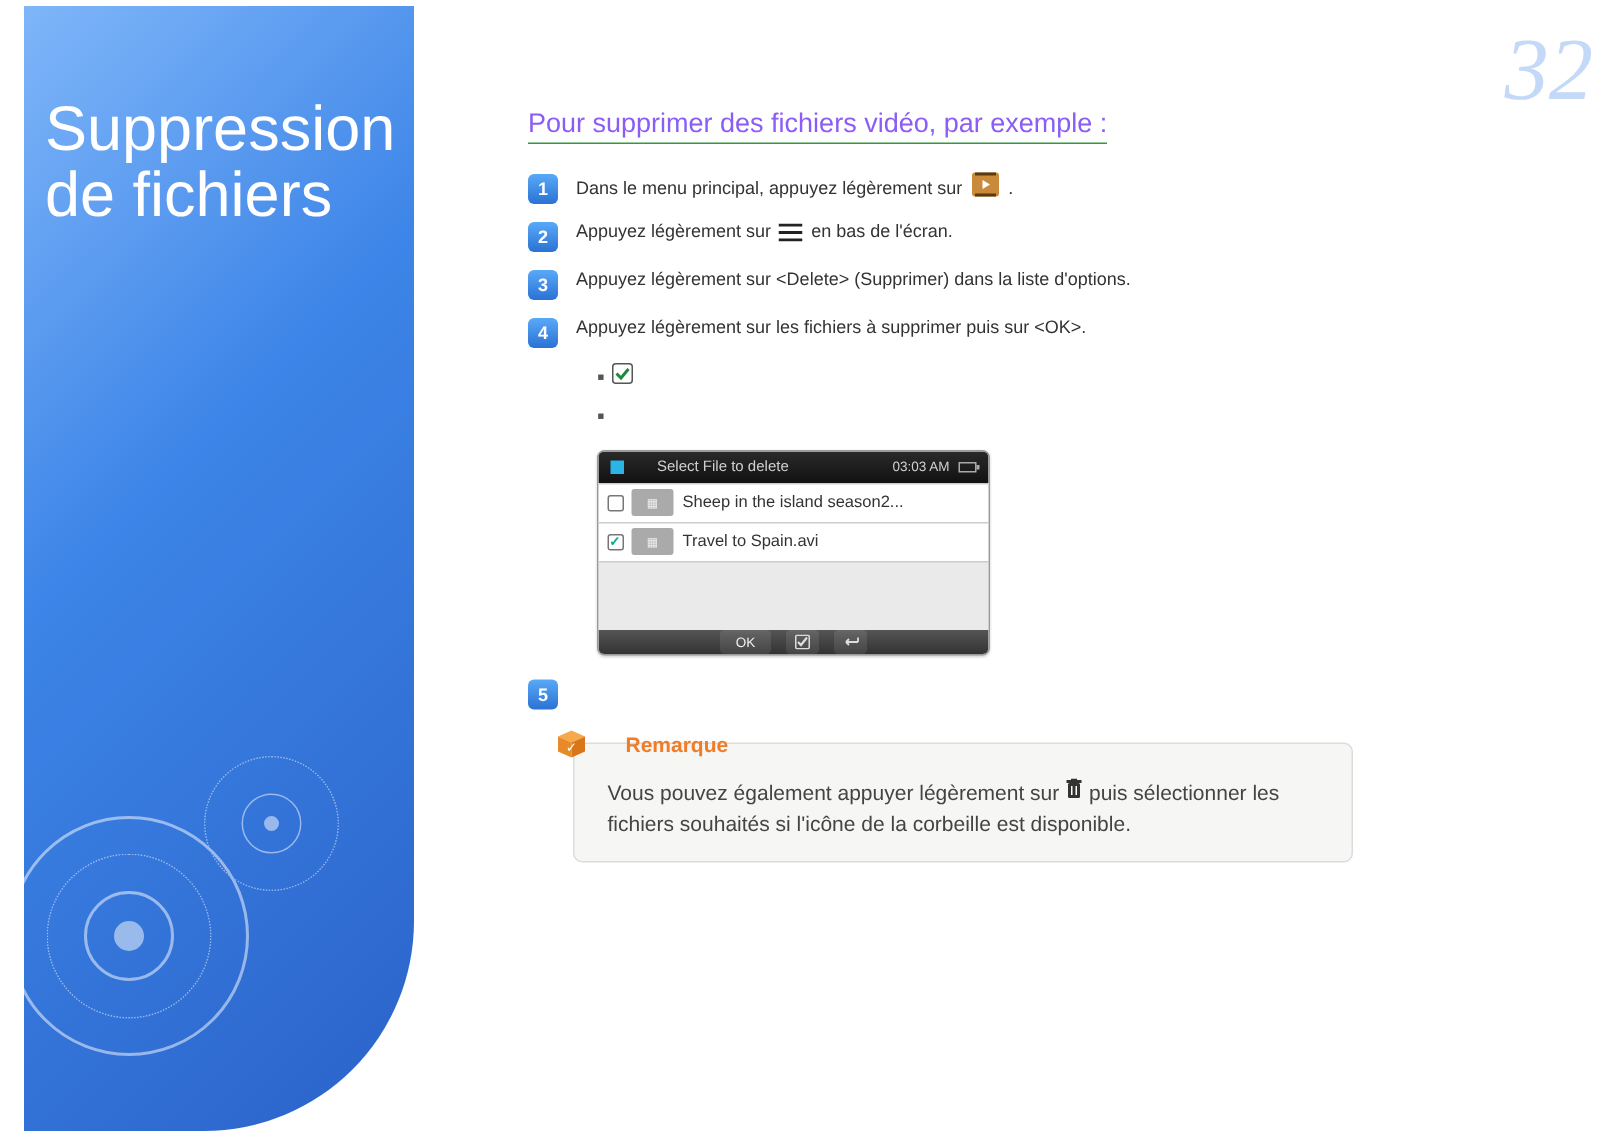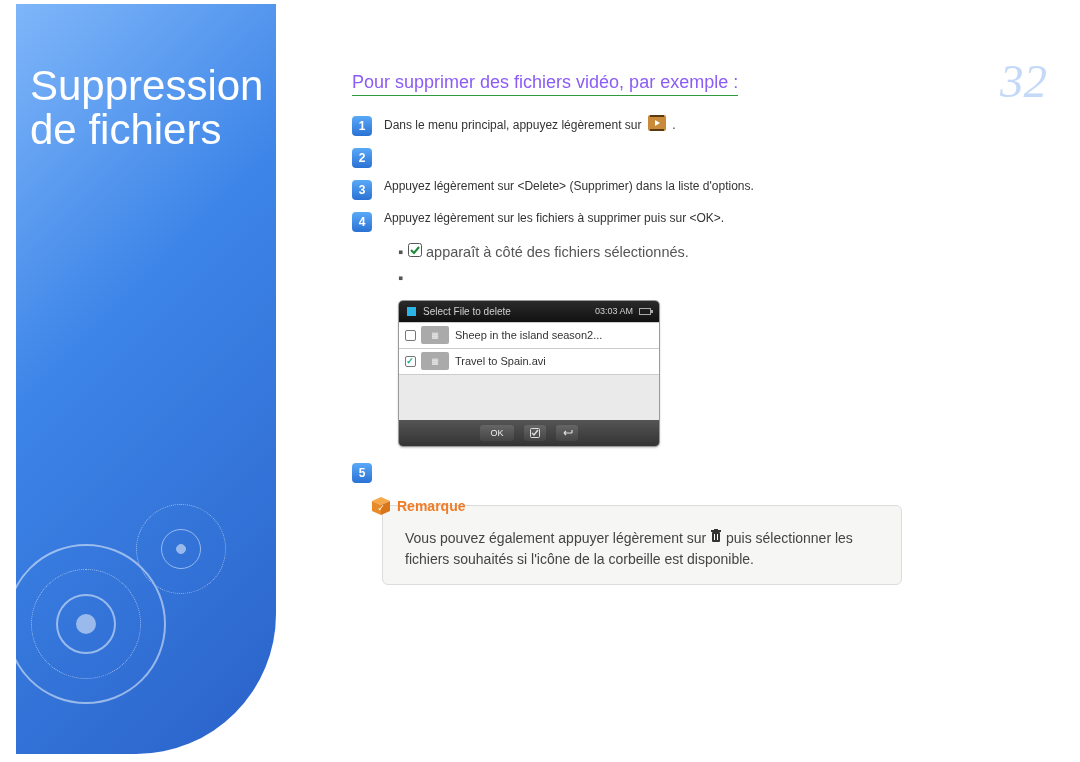--- a/index.html
+++ b/index.html
@@ -1,18 +1,18 @@
 <!DOCTYPE html>
 <html><head>
 <meta charset="utf-8">
 <style>
   * { box-sizing: border-box; margin: 0; padding: 0; }
   html, body { width: 1080px; height: 762px; font-family: Arial, Helvetica, sans-serif; background: #fff; overflow: hidden; }
   .page { position: relative; width: 1080px; height: 762px; }
-  .page-num { position: absolute; top: 12px; right: 33px; font-size: 47px; color: #c3d9f7; font-family: Georgia, 'Times New Roman', serif; font-style: italic; margin-top: 42px; }
+  .page-num { position: absolute; top: 12px; right: 18px; font-size: 59px; color: #c3d9f7; font-family: Georgia, 'Times New Roman', serif; font-style: italic; }
   .sidebar {
     position: absolute; left: 16px; top: 4px; width: 260px; height: 750px;
     background: linear-gradient(135deg, #7fb6f9 0%, #3d85e8 40%, #2a62c9 100%);
     border-radius: 0 0 140px 0;
     padding: 60px 24px 0 14px;
     overflow: hidden;
   }
   .sidebar h1 { font-family: Liberation Sans, sans-serif; font-weight: 300; color: #fff; font-size: 42px; line-height: 1.05; }
   .sidebar p { margin-top: 22px; color: #e8f1ff; font-size: 15px; line-height: 1.45; font-weight: 300; }
   .circles { position: absolute; bottom: 30px; left: -10px; opacity: 0.5; }
@@ -32,39 +32,39 @@
   .badge { flex: 0 0 20px; width: 20px; height: 20px; border-radius: 4px; background: linear-gradient(#5aa9f8,#2a72d4); color: #fff; font-size: 12px; font-weight: bold; display: flex; align-items: center; justify-content: center; margin-right: 12px; margin-top: 2px; }
   .step-text { font-size: 12px; color: #333; line-height: 1.45; }
   .step-text .icon-inline { vertical-align: -3px; margin: 0 2px; }
 
   .sub { margin-left: 46px; font-size: 14.5px; color: #555; line-height: 1.5; }
   .sub .bullet { display: flex; margin-bottom: 4px; }
   .sub .dot { width: 10px; flex: 0 0 10px; }
 
   .mock { margin: 10px 0 14px 46px; width: 262px; border: 1px solid #9a9a9a; border-radius: 5px; overflow: hidden; background: #f0f0f0; box-shadow: 0 1px 2px rgba(0,0,0,0.2); }
   .mock-header { background: linear-gradient(#2a2a2a,#111); color: #d0d0d0; font-size: 10px; padding: 5px 8px; display: flex; align-items: center; justify-content: space-between; }
-  .mh-left { display: flex; align-items: center; gap: 7px; }
+  .mh-left { display: flex; align-items: center; gap: 22px; }
   .sq-blue { width: 9px; height: 9px; background: #2bb4e6; }
   .mh-right { display: flex; align-items: center; gap: 6px; font-size: 9px; }
   .batt { width: 12px; height: 7px; border: 1px solid #aaa; position: relative; }
   .batt::after { content: ""; position: absolute; right: -3px; top: 1px; width: 2px; height: 3px; background: #aaa; }
   .mock-row { display: flex; align-items: center; background: #fff; border-top: 1px solid #ccc; height: 26px; font-size: 11px; color: #333; }
   .chk { width: 22px; display: flex; justify-content: center; }
   .chkbox { width: 11px; height: 11px; border: 1px solid #777; border-radius: 2px; display: flex; align-items: center; justify-content: center; }
   .chkbox.checked::after { content: "✓"; color: #1a8; font-size: 9px; font-weight: bold; }
   .thumb { width: 28px; height: 18px; background: #aaa; margin: 0 6px 0 0; border-radius: 2px; display: flex; align-items: center; justify-content: center; color: #eee; font-size: 8px; }
   .mock-empty { height: 46px; background: #eaeaea; border-top: 1px solid #ccc; }
-  .mock-footer { background: linear-gradient(#555,#333); height: 26px; display: flex; align-items: center; justify-content: center; gap: 10px; }
+  .mock-footer { background: linear-gradient(#555,#333); height: 16px; display: flex; align-items: center; justify-content: center; gap: 10px; }
   .mf-btn { background: linear-gradient(#666,#444); color: #eee; font-size: 9px; border-radius: 3px; width: 34px; height: 16px; display: flex; align-items: center; justify-content: center; }
   .mf-btn.sm { width: 22px; }
 
   .note-box { margin: 22px 0 0 30px; width: 520px; border: 1px solid #dcdcdc; background: #f6f6f4; border-radius: 6px; position: relative; padding: 14px 14px 14px 22px; }
   .note-tag { position: absolute; left: -12px; top: -10px; display: flex; align-items: center; gap: 6px; }
   .note-cube { width: 20px; height: 20px; }
-  .note-label { color: #f07c27; font-weight: bold; font-size: 14px; }
+  .note-label { color: #f07c27; font-weight: bold; font-size: 14px; margin-left: 20px; }
   .note-text { font-size: 14px; color: #444; line-height: 1.5; margin-top: 8px; }
 </style>
 </head>
 <body>
 
 <div class="page">
   <div class="page-num">32</div>
 
   <div class="sidebar">
     <h1>
@@ -94,41 +94,49 @@
             <rect x="3" y="1" width="14" height="2" fill="#5a3a10"></rect>
             <rect x="3" y="15" width="14" height="2" fill="#5a3a10"></rect>
             <polygon points="8,6 8,12 13,9" fill="#fff"></polygon>
           </svg>
         <span>.</span>
       </div>
     </div>
 
     <div class="step">
       <div class="badge">2</div>
+      <div class="step-text">
+        <span>Appuyez légèrement sur </span>
+        <svg class="icon-inline" width="16" height="12">
+            <rect y="0" width="16" height="2" fill="#222"></rect>
+            <rect y="5" width="16" height="2" fill="#222"></rect>
+            <rect y="10" width="16" height="2" fill="#222"></rect>
+          </svg>
+        <span> en bas de l'écran.</span>
+      </div>
     </div>
 
     <div class="step">
       <div class="badge">3</div>
       <div class="step-text">Appuyez légèrement sur &lt;Delete&gt; (Supprimer) dans la liste d'options.</div>
     </div>
 
     <div class="step">
       <div class="badge">4</div>
       <div class="step-text">Appuyez légèrement sur les fichiers à supprimer puis sur &lt;OK&gt;.</div>
     </div>
 
     <div class="sub">
       <div class="bullet">
         <span class="dot">▪</span>
         <span>
           <svg class="icon-inline" width="14" height="14">
               <rect x="0.5" y="0.5" width="13" height="13" rx="2" fill="#fff" stroke="#555"></rect>
               <path d="M3 7 L6 10 L11 4" stroke="#1a8a3a" stroke-width="2" fill="none"></path>
             </svg>
-          <span> apparaît à côté des fichiers sélectionnés.</span>
         </span>
       </div>
       <div class="bullet">
         <span class="dot">▪</span>
       </div>
     </div>
 
     <div class="mock">
       <div class="mock-header">
         <div class="mh-left">

